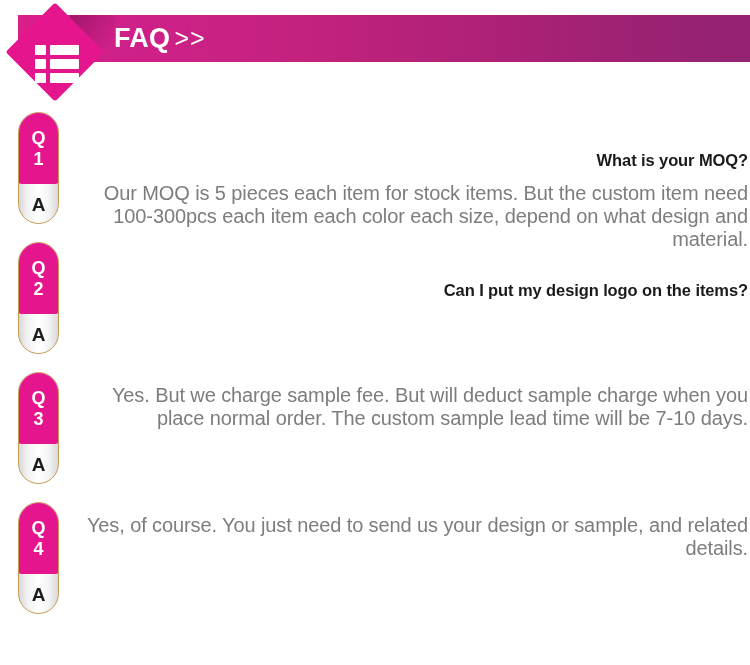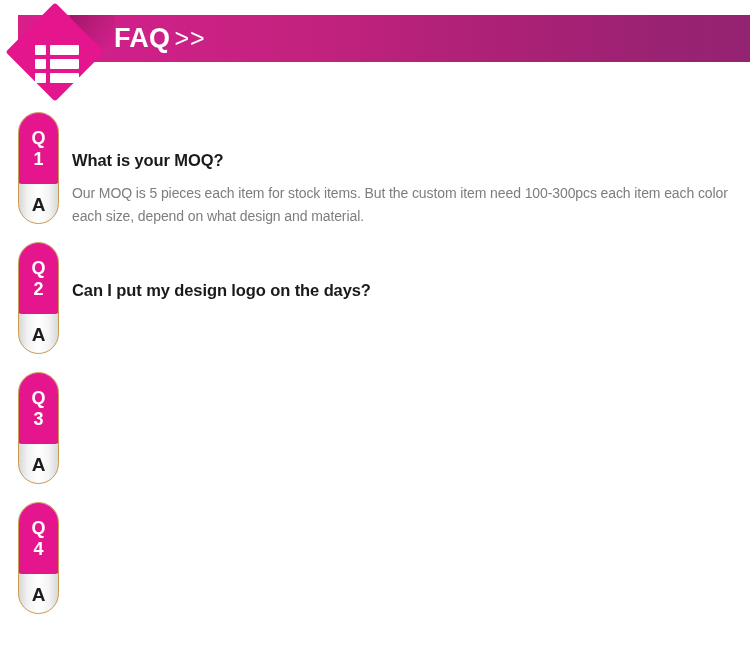--- a/index.html
+++ b/index.html
@@ -160,32 +160,33 @@
     color: #1c1c1c;
     font-size: 19px;
     font-weight: bold;
   }
 
   .faq-text {
     position: absolute;
     left: 72px;
     top: 0;
     width: 676px;
+    text-align: right;
   }
   .faq-question {
     color: #1a1a1a;
     font-size: 16.5px;
     font-weight: bold;
     line-height: 20px;
     padding-top: 38px;
     letter-spacing: -0.1px;
   }
   .faq-answer {
     color: #7d7d7d;
-    font-size: 14px;
+    font-size: 20px;
     line-height: 23px;
     padding-top: 12px;
     letter-spacing: -0.1px;
   }
 </style>
 </head>
 <body>
 
 <div class="header">
   <div class="header-bar"></div>
@@ -228,41 +229,43 @@
 
   <div class="faq-item">
     <div class="badge">
       <div class="badge-q">
         <span class="badge-q-letter">Q</span>
         <span class="badge-q-num">2</span>
       </div>
       <div class="badge-a">A</div>
     </div>
     <div class="faq-text">
-      <div class="faq-question">Can I put my design logo on the days?</div>
+      <div class="faq-question">Can I put my design logo on the items?</div>
     </div>
   </div>
 
   <div class="faq-item">
     <div class="badge">
       <div class="badge-q">
         <span class="badge-q-letter">Q</span>
         <span class="badge-q-num">3</span>
       </div>
       <div class="badge-a">A</div>
     </div>
     <div class="faq-text">
+      <div class="faq-answer">Yes. But we charge sample fee. But will deduct sample charge when you place normal order. The custom sample lead time will be 7-10 days.</div>
     </div>
   </div>
 
   <div class="faq-item">
     <div class="badge">
       <div class="badge-q">
         <span class="badge-q-letter">Q</span>
         <span class="badge-q-num">4</span>
       </div>
       <div class="badge-a">A</div>
     </div>
     <div class="faq-text">
+      <div class="faq-answer">Yes, of course. You just need to send us your design or sample, and related details.</div>
     </div>
   </div>
 
 </div>
 
 </body></html>

